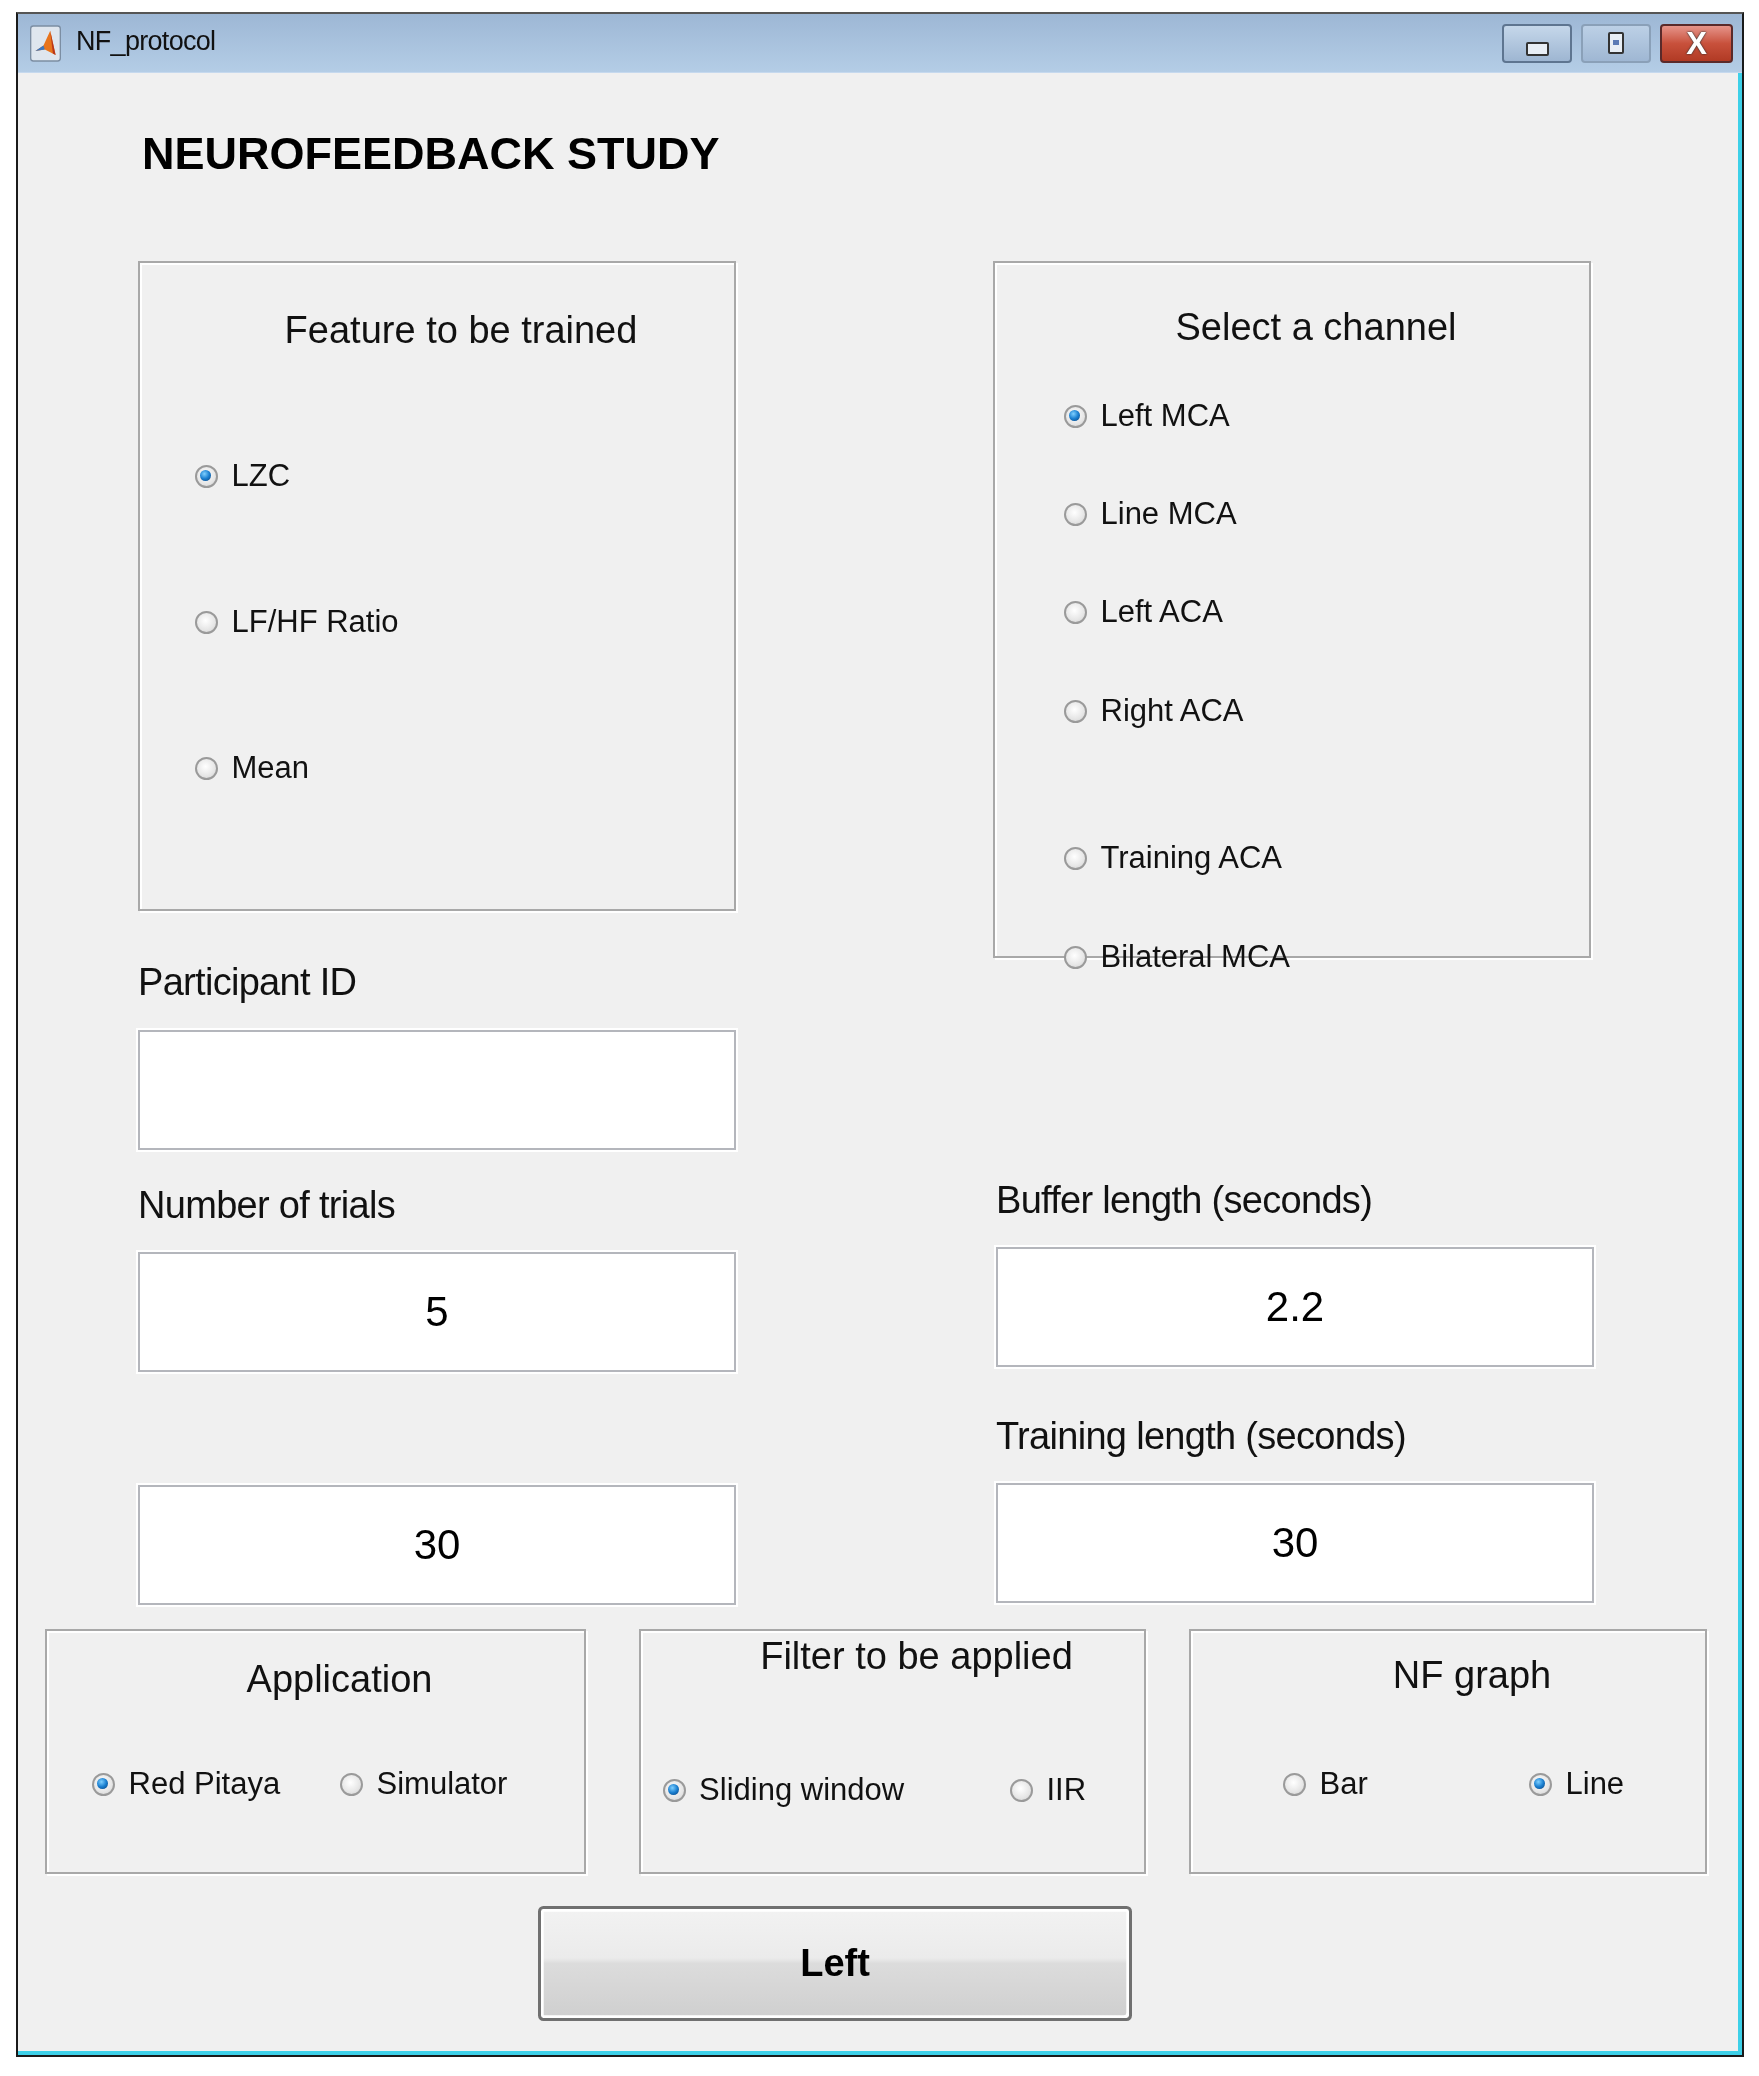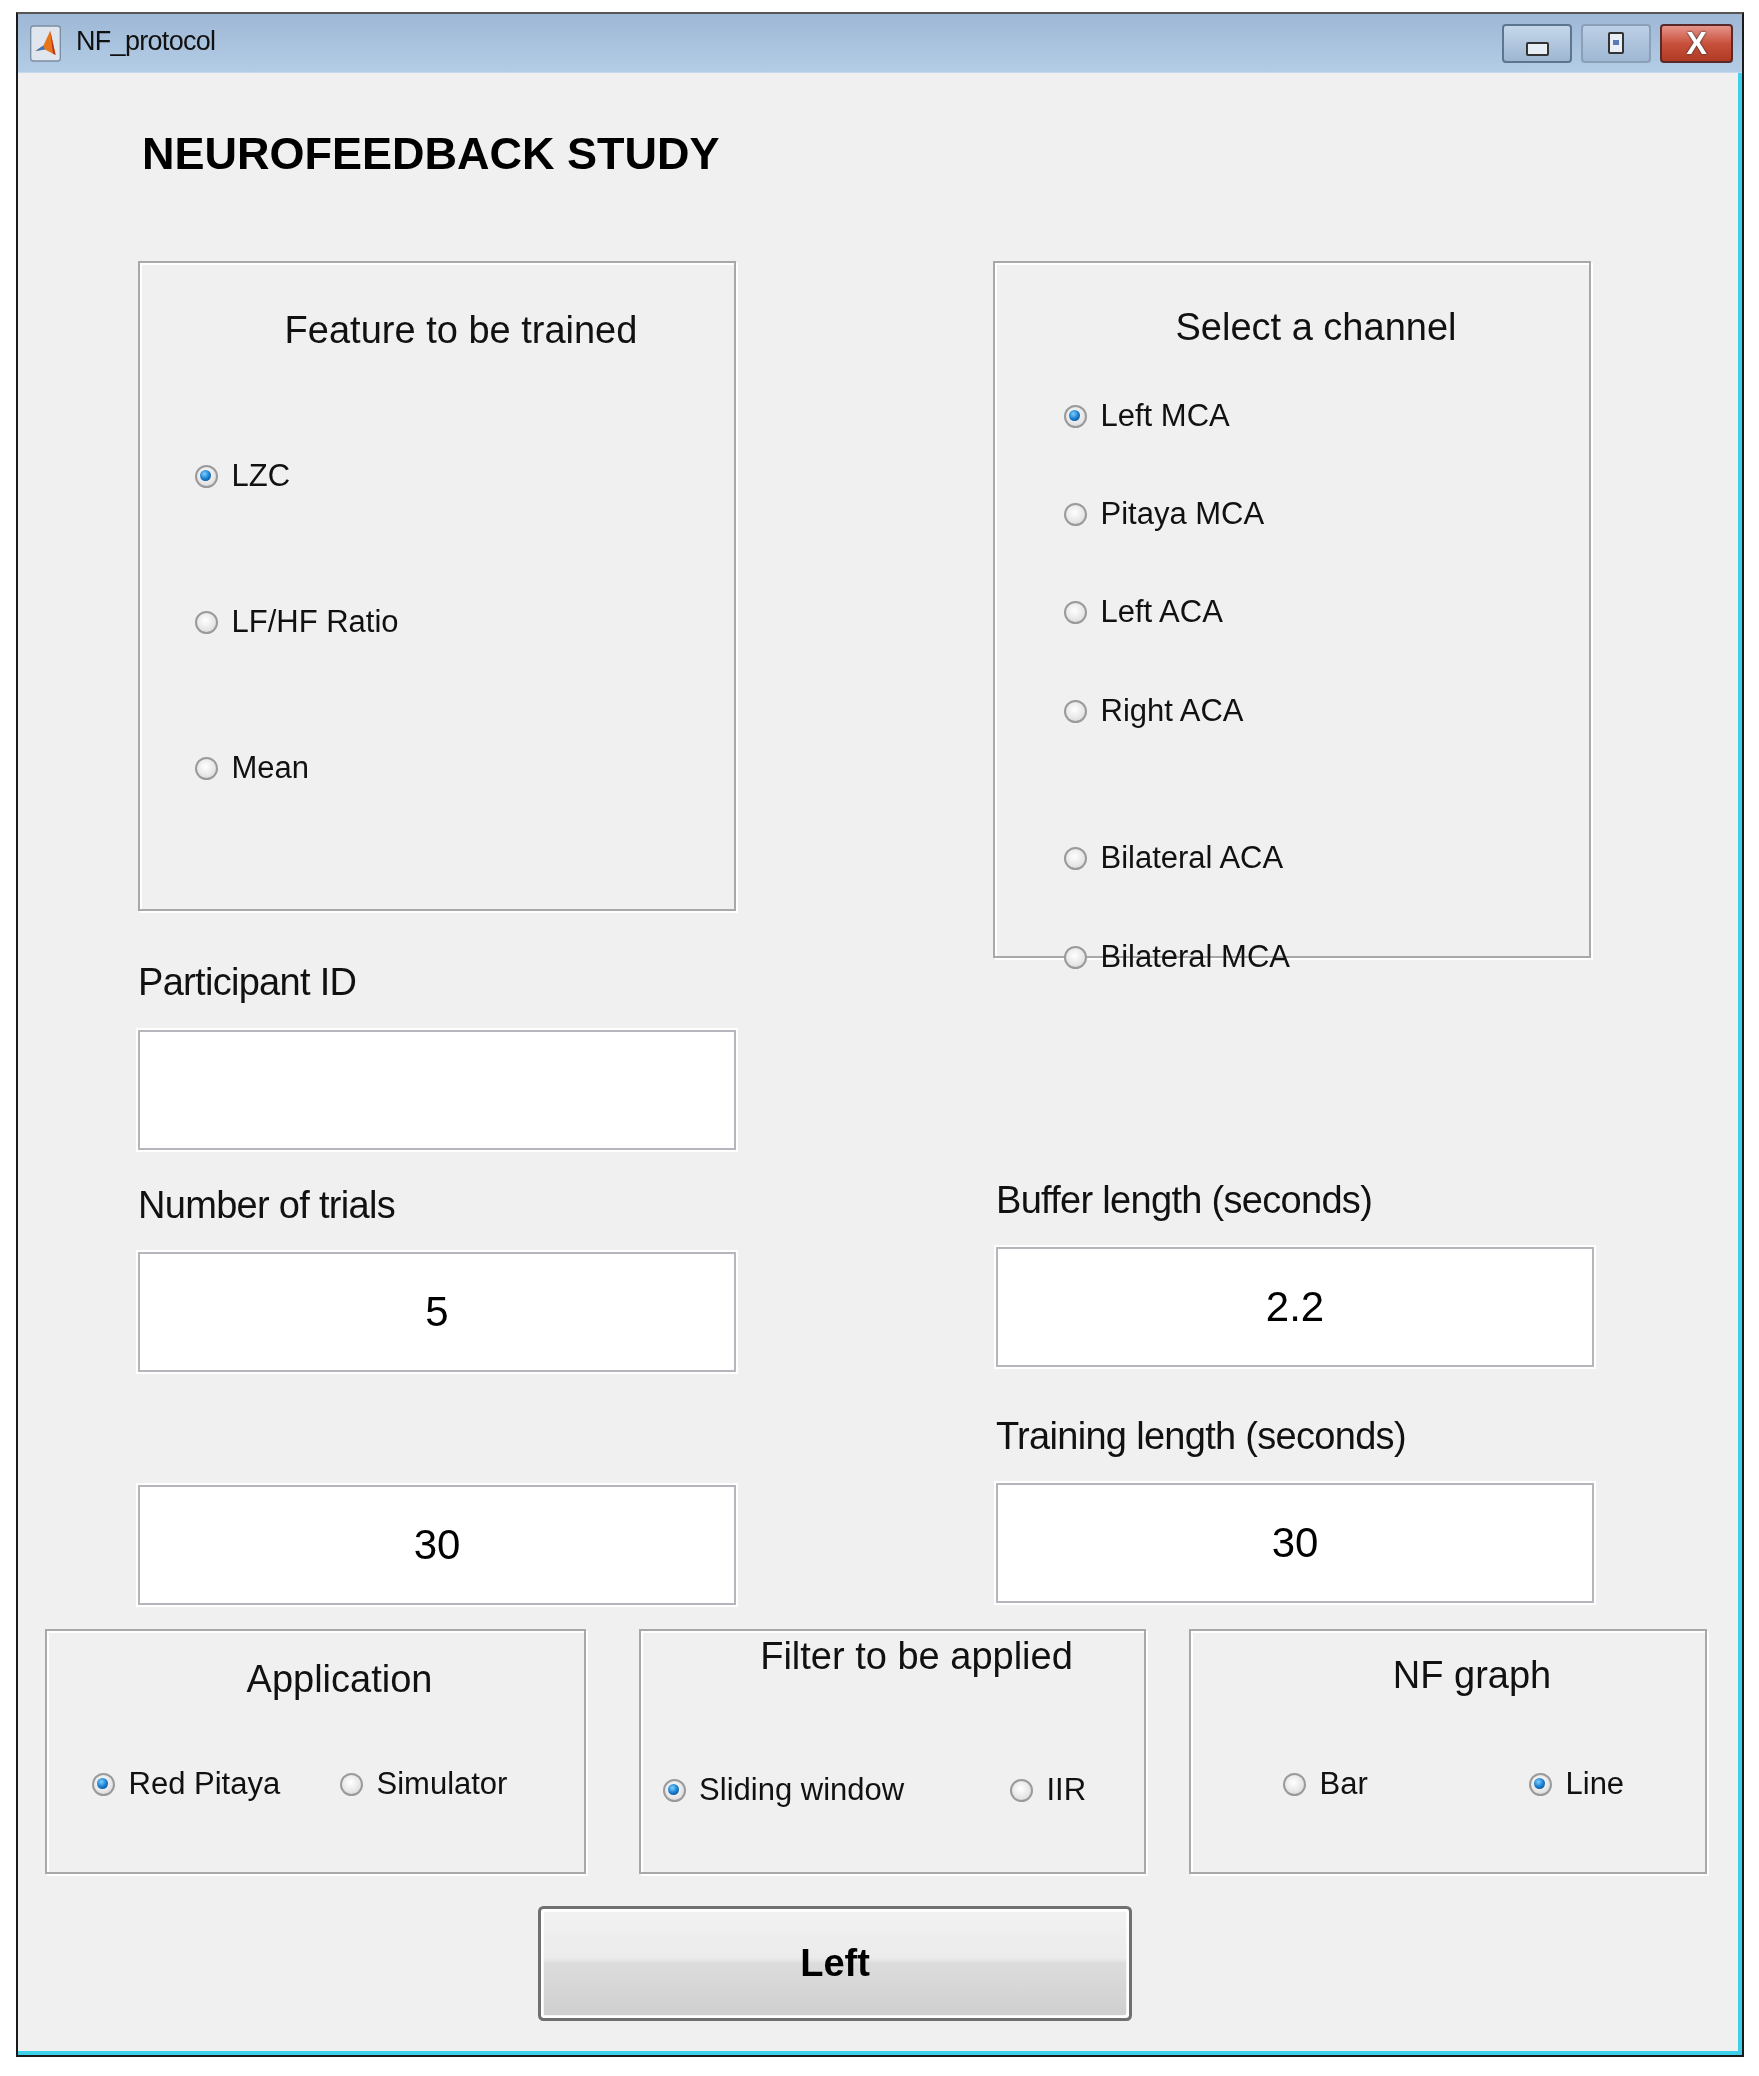--- a/index.html
+++ b/index.html
@@ -167,33 +167,33 @@
 
   <div class="panel" style="left:975px; top:247px; width:598px; height:697px;">
     <div class="panel-title" style="top:43px;">Select a channel</div>
 
     <div class="radio" style="left:69px; top:135px;">
       <span class="radio-dot checked"></span>
       <span class="radio-label">Left MCA</span>
     </div>
     <div class="radio" style="left:69px; top:233px;">
       <span class="radio-dot"></span>
-      <span class="radio-label">Pitaya MCA</span>
+      <span class="radio-label">Line MCA</span>
     </div>
     <div class="radio" style="left:69px; top:331px;">
       <span class="radio-dot"></span>
       <span class="radio-label">Left ACA</span>
     </div>
     <div class="radio" style="left:69px; top:430px;">
       <span class="radio-dot"></span>
       <span class="radio-label">Right ACA</span>
     </div>
     <div class="radio" style="left:69px; top:577px;">
       <span class="radio-dot"></span>
-      <span class="radio-label">Bilateral ACA</span>
+      <span class="radio-label">Training ACA</span>
     </div>
     <div class="radio" style="left:69px; top:676px;">
       <span class="radio-dot"></span>
       <span class="radio-label">Bilateral MCA</span>
     </div>
   </div>
 
   <div class="field-label" style="left:120px; width:598px; top:947px;">Participant ID</div>
   <input class="field-input" type="text" style="left: 120px; top: 1016px; width: 598px; height: 120px;" value="">
 

